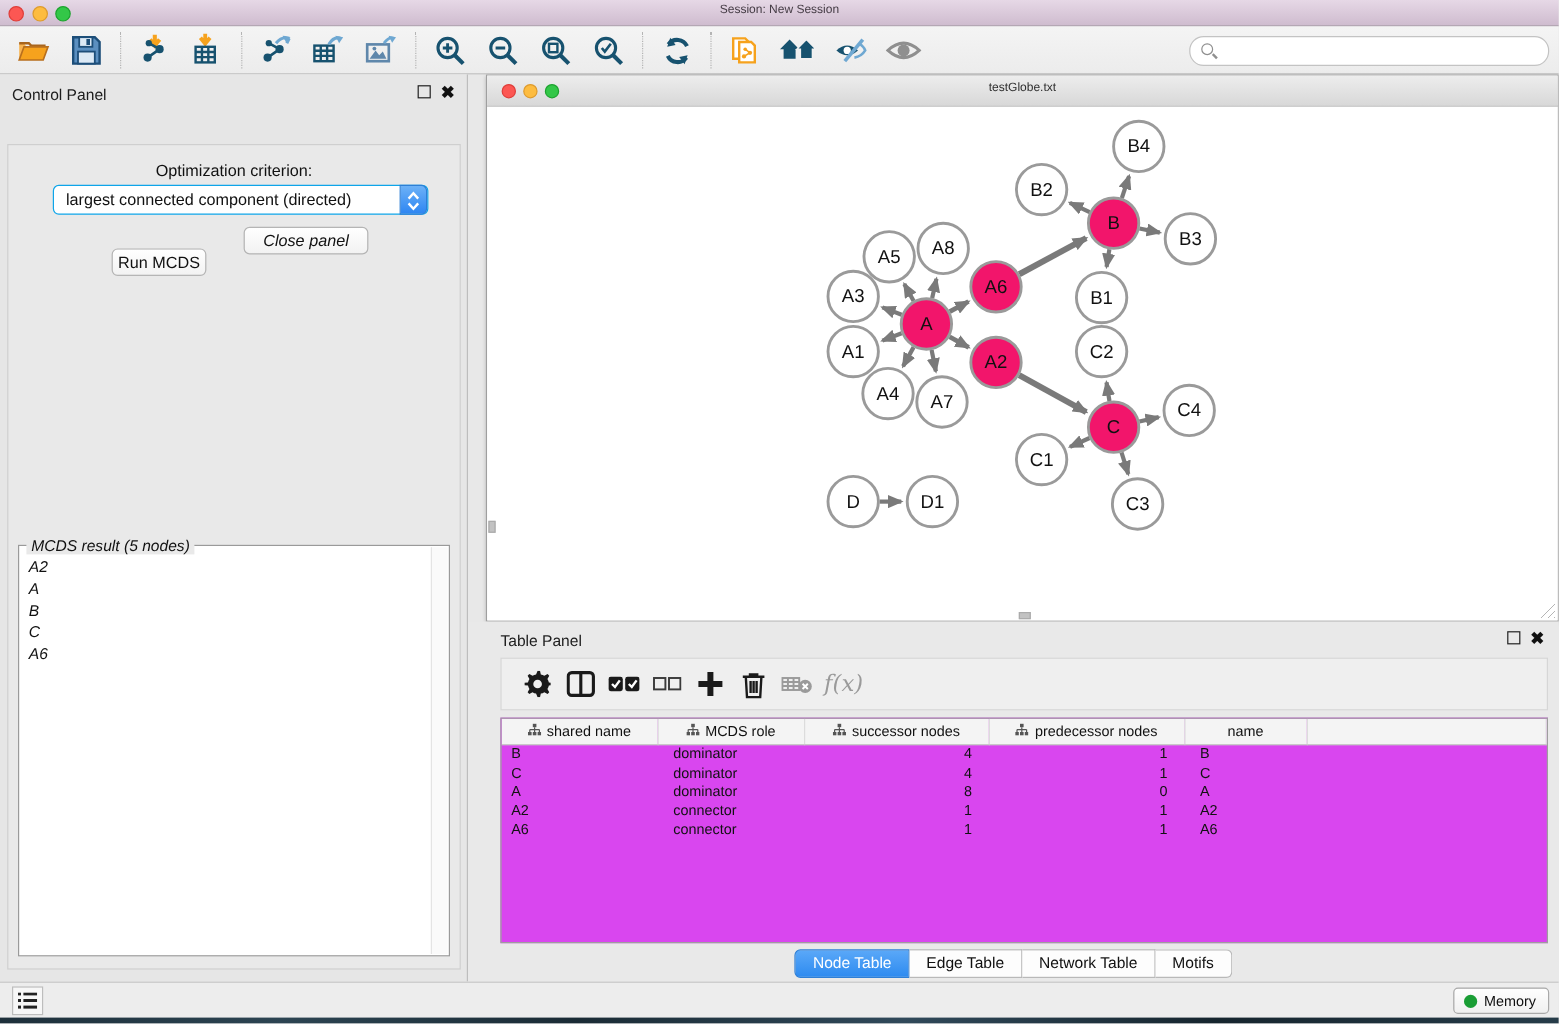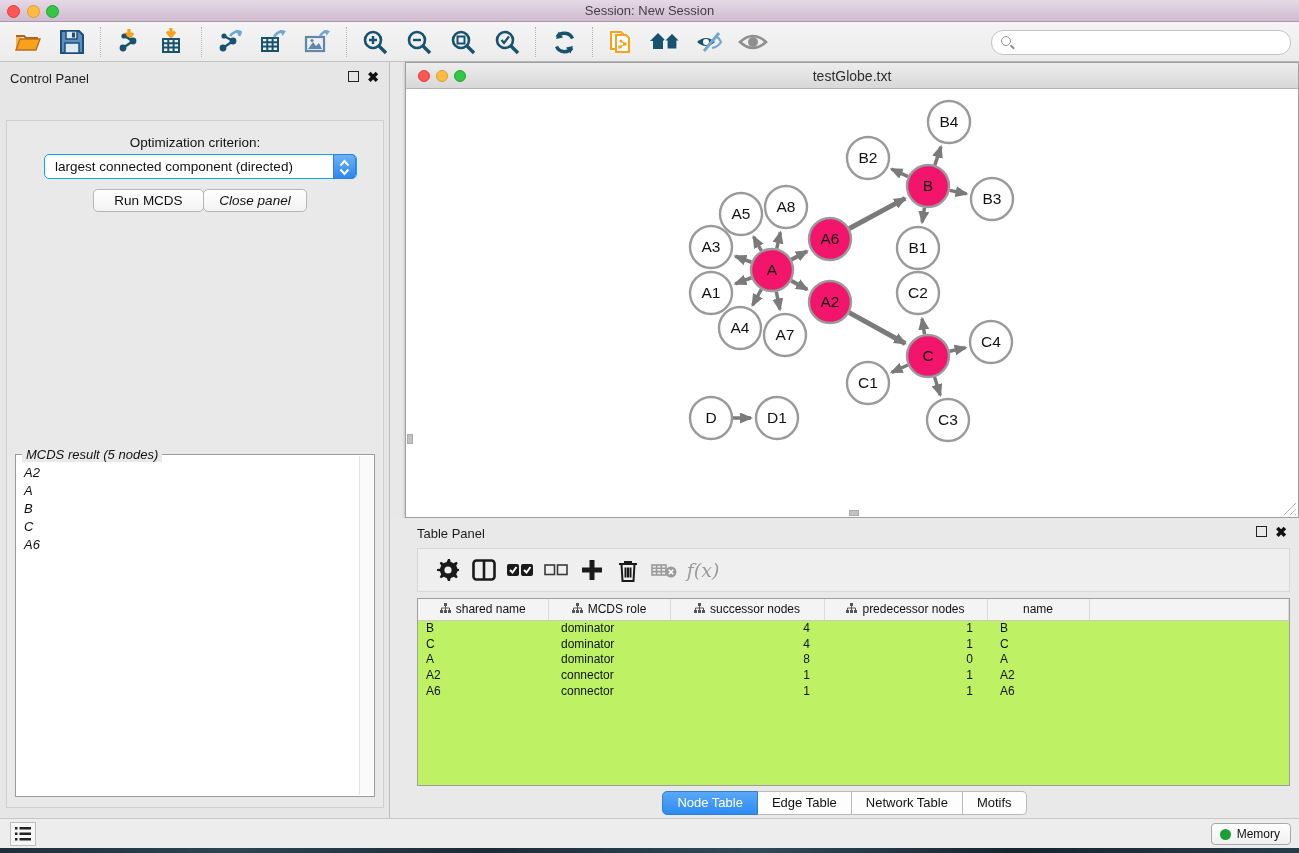--- a/index.html
+++ b/index.html
@@ -2,21 +2,21 @@
 <html><head>
 <meta charset="utf-8">
 <style>
   * { margin:0; padding:0; box-sizing:border-box; }
   html,body { width:1299px; height:853px; overflow:hidden; }
   body { font-family:"Liberation Sans", sans-serif; background:#e8e8e8; position:relative; font-size:13px; color:#222; }
 
   
   .titlebar { position:absolute; left:0; top:0; width:1299px; height:22px;
     background:linear-gradient(#e6d8e6,#cfbccf); border-bottom:1px solid #a89aa8; }
-  .titlebar-title { position:absolute; left:0; right:0; top:3px; text-align:center; font-size:13px; color:#453c45; }
+  .titlebar-title { position:absolute; left:0; right:0; top:3px; text-align:center; font-size:10px; color:#453c45; }
   .tl { position:absolute; top:5px; width:13px; height:13px; border-radius:50%; }
   .tl.red { left:7px; background:#fc5753; border:1px solid #df3e3a; }
   .tl.yellow { left:27px; background:#fdbc40; border:1px solid #de9b2d; }
   .tl.green { left:46px; background:#33c748; border:1px solid #1da32f; }
 
   .toolbar { position:absolute; left:0; top:22px; width:1299px; height:40px;
     background:linear-gradient(#f4f4f4,#ececec); border-bottom:1px solid #c2c2c2; }
   .tb-icons { position:absolute; left:6px; top:0; height:40px; display:flex; align-items:center; }
   .tb-icon { width:34px; height:34px; display:flex; align-items:center; justify-content:center; margin:0 5px; cursor:default; }
   .tb-icon svg { display:block; }
@@ -39,50 +39,50 @@
   .tab:last-child { border-radius:0 5px 5px 0; }
   .tab.active { background:linear-gradient(#5aa8f8,#2e8bf0); border-color:#2e7fd6; color:#fff; }
   .cp-content { position:absolute; left:6px; right:5px; top:58px; bottom:10px; background:#e9e9e9; border:1px solid #cfcfcf; }
   .opt-label { position:absolute; left:0; right:0; top:14px; text-align:center; font-size:13.5px; color:#111; }
   .dropdown { position:absolute; left:37px; top:33px; width:313px; height:25px; background:#fff; border:1px solid #0ea5e9; border-radius:5px; cursor:default; }
   .dropdown-text { position:absolute; left:10px; top:4px; font-size:13.5px; color:#111; white-space:nowrap; }
   .dropdown-stepper { position:absolute; right:0px; top:-1px; width:23px; height:25px; border-radius:0 5px 5px 0;
     background:linear-gradient(#6cb1f7,#2e86f2); border:1px solid #2e7fd6; }
   .dropdown-stepper svg { display:block; margin:4px auto; }
   .cp-btn { position:absolute; top:68px; height:23px; background:linear-gradient(#ffffff,#f2f2f2); border:1px solid #b5b5b5; border-radius:5px; font-size:13.5px; color:#111; text-align:center; padding-top:3px; cursor:default; }
-  .btn-run { left:86px; width:111px; }
+  .btn-run { left:86px; width:79px;margin-top:18px; }
   .btn-close { left:196px; width:104px;font-style:italic; }
   .result-box { position:absolute; left:8px; right:8px; top:333px; bottom:10px; border:1px solid #9a9a9a; background:#fff;font-style:italic; }
   .result-legend { position:absolute; left:6px; top:-8px; background:#e9e9e9; padding:0 4px; font-size:13px; color:#111; }
   .result-list { position:absolute; left:1px; top:8px; bottom:1px; right:15px; overflow:hidden; }
   .result-item { font-size:13px; color:#111; padding:1.5px 0 1.5px 7px; }
   .result-scroll { position:absolute; top:1px; bottom:1px; right:1px; width:14px; background:#fafafa; border-left:1px solid #e4e4e4; }
 
   
   .net-window { position:absolute; left:405px; top:62px; width:894px; height:456px; border:1px solid #9f9f9f; background:#fff; box-shadow:0 1px 3px rgba(0,0,0,.25); }
   .net-titlebar { position:absolute; left:0; top:0; right:0; height:26px; background:linear-gradient(#ededed,#d8d8d8); border-bottom:1px solid #b3b3b3; }
-  .net-title { position:absolute; left:0; right:0; top:5px; text-align:center; font-size:14px; color:#2e2e2e; }
+  .net-title { position:absolute; left:0; right:0; top:5px; text-align:center; font-size:10px; color:#2e2e2e; }
   .ntl { position:absolute; top:7px; width:12px; height:12px; border-radius:50%; }
   .ntl.red { left:12px; background:#fc5753; border:1px solid #df3e3a; }
   .ntl.yellow { left:30px; background:#fdbc40; border:1px solid #de9b2d; }
   .ntl.green { left:48px; background:#33c748; border:1px solid #1da32f; }
   .net-canvas { position:absolute; left:0; top:26px; width:892px; height:428px; background:#fff; }
   .net-canvas svg { display:block; }
   .scroll-thumb-h { position:absolute; left:443px; bottom:1px; width:10px; height:6px; background:#c2c2c2; border:1px solid #ababab; }
   .scroll-thumb-v { position:absolute; left:1px; top:345px; width:6px; height:10px; background:#c2c2c2; border:1px solid #ababab; }
   .resize-grip { position:absolute; right:2px; bottom:2px; width:14px; height:14px;
     background:repeating-linear-gradient(135deg, transparent 0 3px, #b5b5b5 3px 4px); clip-path:polygon(100% 0, 100% 100%, 0 100%); }
 
   
   .table-panel { position:absolute; left:390px; top:518px; width:909px; height:300px; background:#e9e9e9; }
   .tp-title { position:absolute; left:27px; top:8px; font-size:13px; color:#1d1d1d; }
   .tp-toolbar { position:absolute; left:27px; right:9px; top:30px; height:44px; background:#efefef; border:1px solid #d6d6d6; display:flex; align-items:center; padding-left:12px; }
   .tp-icon { width:36px; height:30px; display:flex; align-items:center; justify-content:center; cursor:default; }
   .fx-label { font-family:"DejaVu Serif", serif; font-style:italic; font-size:19px; color:#9a9a9a; margin-left:6px; }
-  .data-table { position:absolute; left:27px; right:9px; top:80px; height:188px; background:#bef264; border:1px solid #9e9e9e; overflow:hidden; }
+  .data-table { position:absolute; left:27px; right:9px; top:80px; height:188px; background:#d946ef; border:1px solid #9e9e9e; overflow:hidden; }
   table.grid { border-collapse:collapse; width:100%; table-layout:fixed; }
   .grid th { background:#f4f4f4; border-right:1px solid #dcdcdc; border-bottom:1px solid #c9c9c9; font-weight:normal; font-size:12px; color:#111; height:21px; padding:0 4px; white-space:nowrap; }
   .grid th .hwrap { display:flex; align-items:center; justify-content:center; gap:5px; }
   .grid td { font-size:12px; color:#111; height:15.8px; padding:0 8px; white-space:nowrap; overflow:hidden; }
   .grid td.r { text-align:right; padding-right:14px; }
   .grid td.l2 { padding-left:13px; }
   .tp-tabs { position:absolute; left:0; right:0; top:273px; display:flex; justify-content:center; }
   .tp-tabs .tab { font-size:13px; padding:3px 14px 4px; }
 
   

